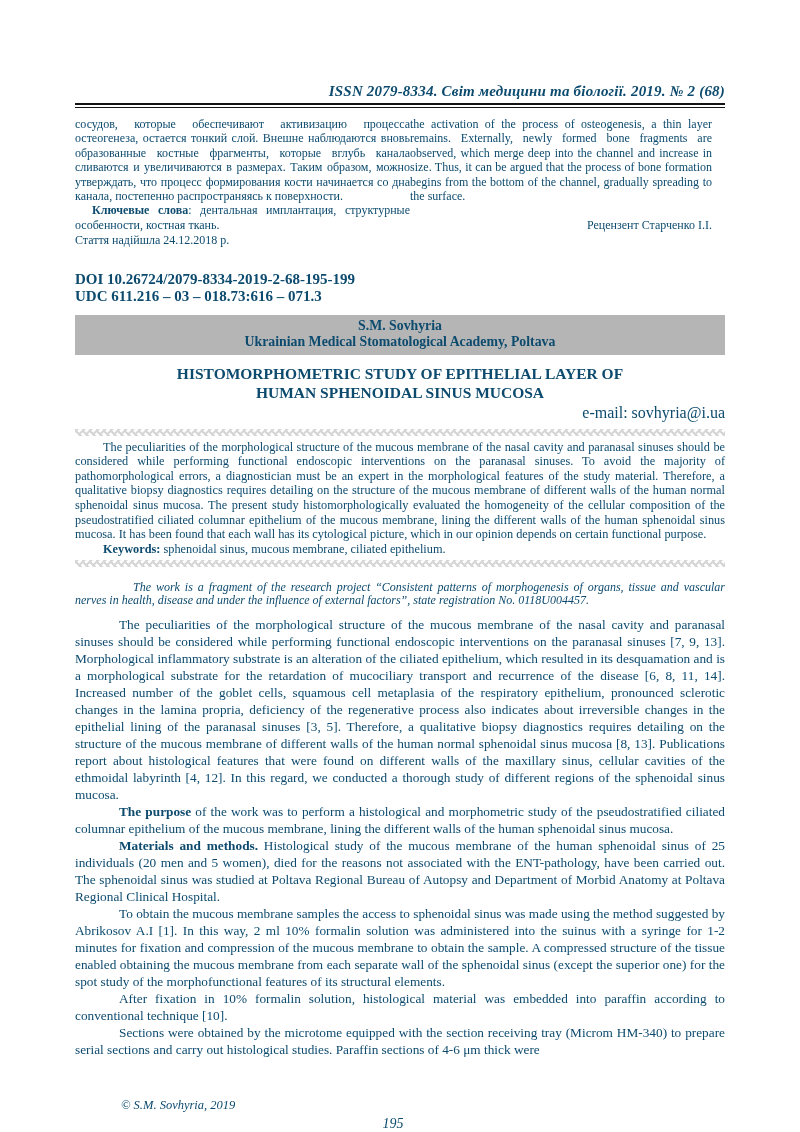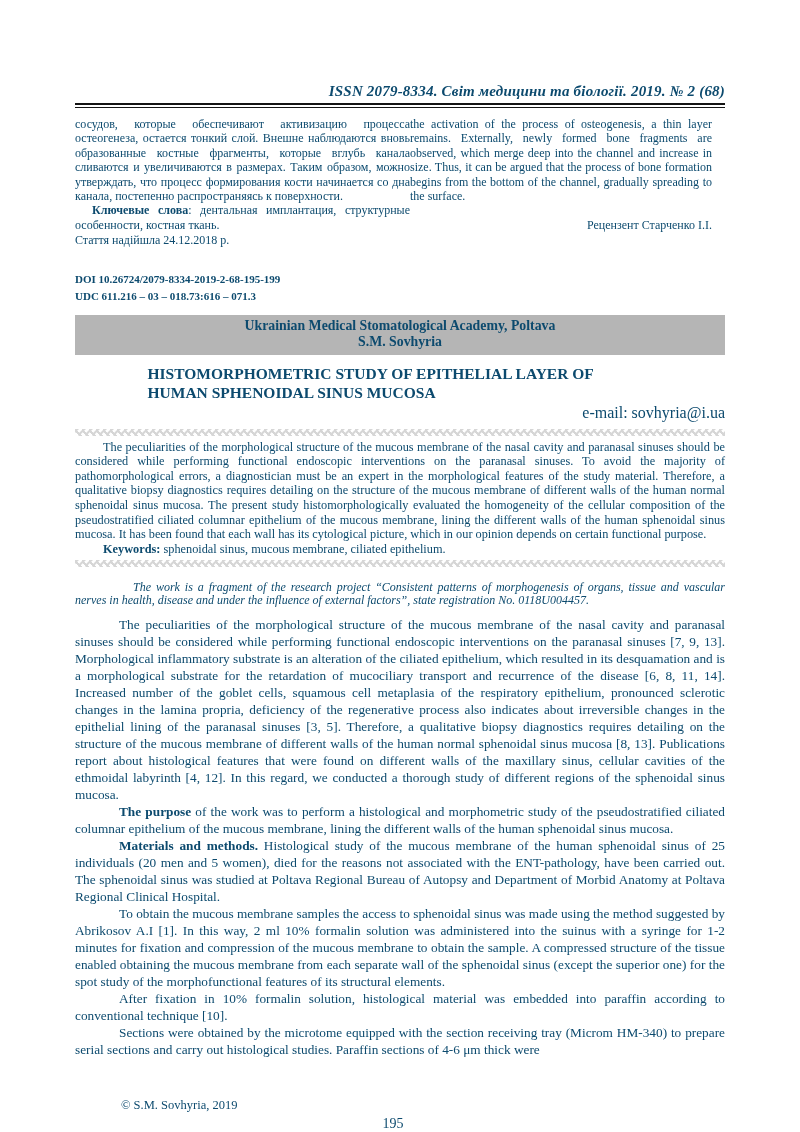--- a/index.html
+++ b/index.html
@@ -25,32 +25,32 @@
   
   .two-col { display: flex; gap: 0; margin-top: 9px; font-size: 12px; line-height: 14.4px; }
   .col-left  { width: 335px; }
   .col-right { width: 302px; }
   .two-col p { margin: 0; text-align: justify; }
   .kw-par { text-indent: 17px; }
   .received-line { text-align: right; margin-top: 1px !important; }
   .reviewer-line { text-align: right !important; margin-top: 15px !important; }
 
   
-  .ids { margin-top: 23px; font-weight: bold; font-size: 11px; line-height: 17px; }
+  .ids { margin-top: 23px; font-weight: bold; font-size: 15px; line-height: 17px; }
 
   
   .author-box {
     margin-top: 10px; background: var(--author-box-bg, #b5b5b5);
     text-align: center; font-weight: bold; font-size: 13.8px; line-height: 16.5px;
     padding: 3px 0 4px 0;
   }
 
   
   .article-title {
-    margin: 9px auto 0 auto; max-width: 505px; 
+    margin: 9px auto 0 auto; max-width: 505px; text-align: center;
     font-size: 15.5px; font-weight: bold; line-height: 19px;
   }
   .email-line { margin-top: 3px; text-align: right; font-size: 16px; line-height: 15px; }
 
   
   .hatch {
     height: 7px; margin-top: 9px;
     background-image:
       linear-gradient(45deg,  transparent 30%, var(--hatch-gray, #d6d6d6) 30%, var(--hatch-gray, #d6d6d6) 55%, transparent 55%),
       linear-gradient(135deg, transparent 30%, var(--hatch-gray, #d6d6d6) 30%, var(--hatch-gray, #d6d6d6) 55%, transparent 55%);
@@ -69,21 +69,21 @@
     text-align: justify; text-indent: 58px;
   }
 
   
   .body-text { margin-top: 9px; font-size: 13.3px; line-height: 17px; }
   .body-text p { margin: 0; text-align: justify; text-indent: 44px; }
 
   b, strong { font-weight: bold; }
 
   
-  .page-footer { position: absolute; top: 1054px; left: 75px; right: 89px; }
+  .page-footer { position: absolute; top: 1054px; left: 75px; right: 89px; font-style: italic; }
   .copyright { padding-left: 46px; font-size: 12.5px; line-height: 15px; }
   .page-number { margin-top: 2px; text-align: center; font-size: 14px; line-height: 17px; }
 </style>
 </head>
 <body>
 
 <div class="page">
   <div class="content">
 
     <div class="issn-line">ISSN 2079-8334. Світ медицини та біології. 2019. № 2 (68)</div>
@@ -100,22 +100,22 @@
         <p class="reviewer-line">Рецензент Старченко І.І.</p>
       </div>
     </div>
 
     <div class="ids">
       <div>DOI 10.26724/2079-8334-2019-2-68-195-199</div>
       <div>UDC 611.216 – 03 – 018.73:616 – 071.3</div>
     </div>
 
     <div class="author-box">
+      <div>S.M. Sovhyria</div>
       <div>Ukrainian Medical Stomatological Academy, Poltava</div>
-      <div>S.M. Sovhyria</div>
     </div>
 
     <h1 class="article-title">HISTOMORPHOMETRIC STUDY OF EPITHELIAL LAYER OF HUMAN SPHENOIDAL SINUS MUCOSA</h1>
     <div class="email-line">e-mail: sovhyria@i.ua</div>
 
     <div class="hatch"></div>
 
     <div class="abstract">
       <p>The peculiarities of the morphological structure of the mucous membrane of the nasal cavity and paranasal sinuses should be considered while performing functional endoscopic interventions on the paranasal sinuses. To avoid the majority of pathomorphological errors, a diagnostician must be an expert in the morphological features of the study material. Therefore, a qualitative biopsy diagnostics requires detailing on the structure of the mucous membrane of different walls of the human normal sphenoidal sinus mucosa. The present study histomorphologically evaluated the homogeneity of the cellular composition of the pseudostratified ciliated columnar epithelium of the mucous membrane, lining the different walls of the human sphenoidal sinus mucosa. It has been found that each wall has its cytological picture, which in our opinion depends on certain functional purpose.</p>
       <p><strong>Keywords:</strong><span> sphenoidal sinus, mucous membrane, ciliated epithelium.</span></p>

